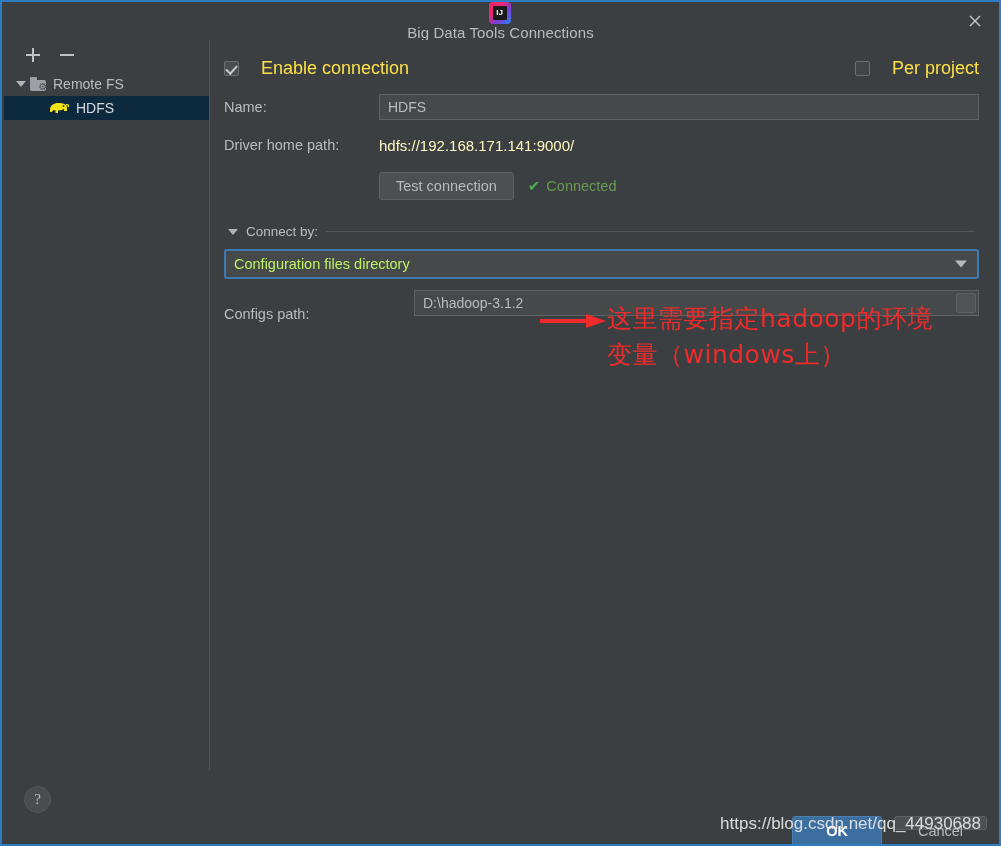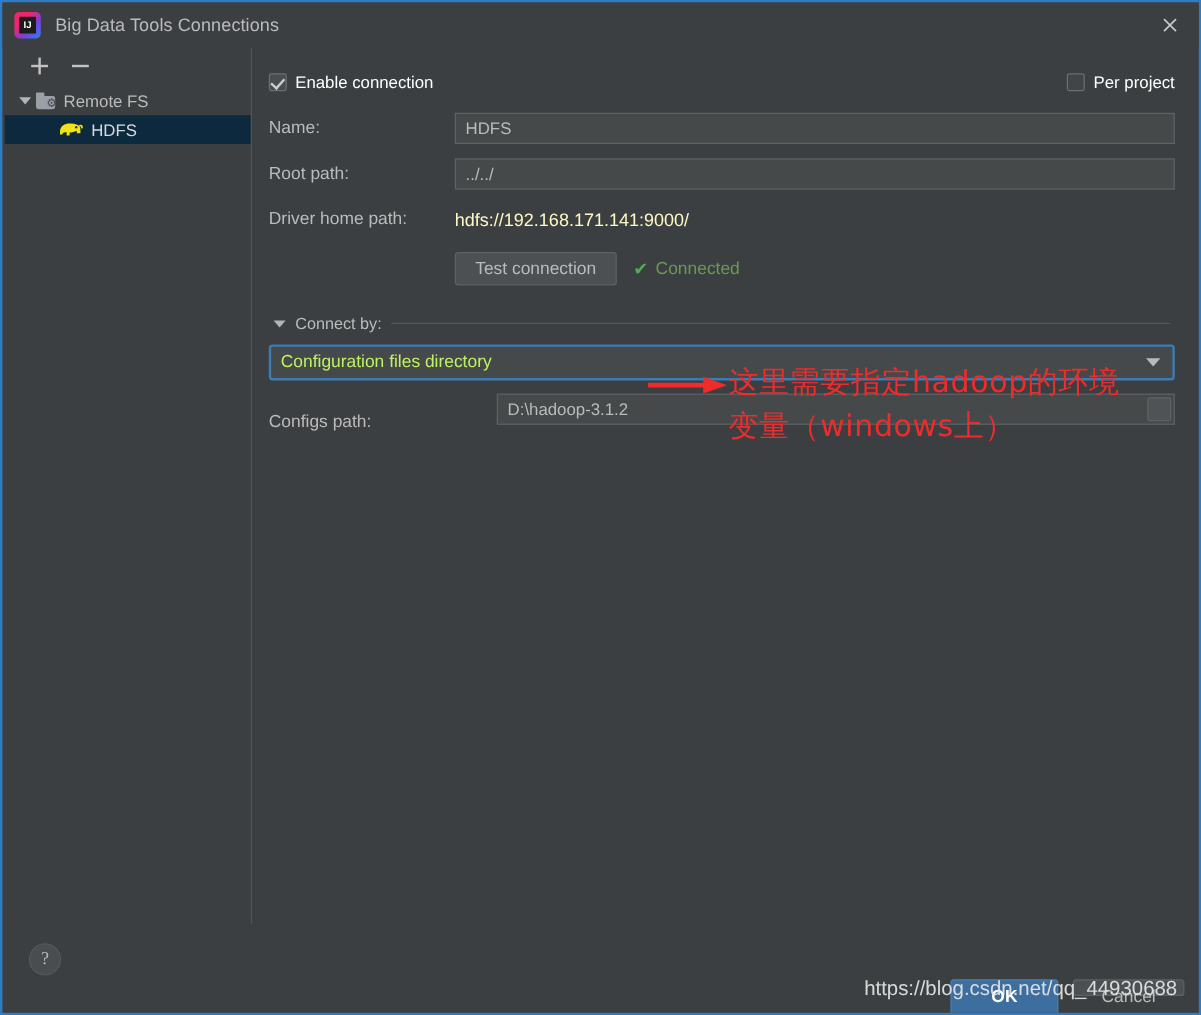--- a/index.html
+++ b/index.html
@@ -15,21 +15,21 @@
     width: 1001px; height: 846px;
     background: #3c3f41;
     border: 2px solid #2e7cc4;
     overflow: hidden;
   }
 
   
   .titlebar {
     position: absolute; left:0; top:0; right:0; height: 38px;
     background: #3c3f41;
-    display: flex; align-items: center;
+    display: flex; align-items: center; flex-direction: column;
   }
   .app-icon {
     width: 22px; height: 22px; margin-left: 10px; margin-right: 12px;
     position: relative; flex: none;
     border-radius: 4px;
     background: linear-gradient(135deg,#f0266b 0%, #f0266b 32%, #7b3fd4 62%, #2d7ff5 100%);
     overflow: hidden;
   }
   .app-icon .ij-badge {
     position: absolute; left: 4px; top: 4px; width: 14px; height: 14px;
@@ -119,21 +119,21 @@
   .cb-row { height: 28px; display:flex; align-items:center; }
   .checkbox {
     width: 15px; height: 15px; border: 1px solid #6b6f72; background: #4a4d4f;
     border-radius: 2px; position: relative; flex:none; cursor: default;
   }
   .checkbox.checked::after {
     content:""; position:absolute; left:3px; top:1px;
     width:5px; height:9px; border:solid #c9cdd1; border-width:0 2px 2px 0;
     transform: rotate(42deg);
   }
-  .cb-label { color:#ffffff; font-size:14px; margin-left: 7px; }
+  .cb-label { color:#fde047; font-size:18px; margin-left: 22px; }
 
   .per-project {
     position: absolute; right: 18px; top: 14px; display:flex; align-items:center; height:28px;
   }
   .per-project .checkbox { background: #424547; }
 
   .field-row { display:flex; align-items:center; height: 26px; margin-top: 12px; }
   .field-label { color:#bbbbbb; font-size:14.5px; width: 155px; flex:none; }
 
   .textfield {
@@ -303,24 +303,20 @@
     <div class="per-project">
       <span class="checkbox"></span>
       <span class="cb-label">Per project</span>
     </div>
 
     <div class="field-row">
       <span class="field-label">Name:</span>
       <div class="textfield">HDFS</div>
     </div>
 
-    <div class="field-row">
-      <span class="field-label">Root path:</span>
-      <div class="textfield">../../</div>
-    </div>
 
     <div class="field-row">
       <span class="field-label">Driver home path:</span>
       <span class="static-value">hdfs://192.168.171.141:9000/</span>
     </div>
 
     <div class="btn-row">
       <button class="btn">Test connection</button>
       <span class="connected">
         <span class="check-glyph">✔</span>

